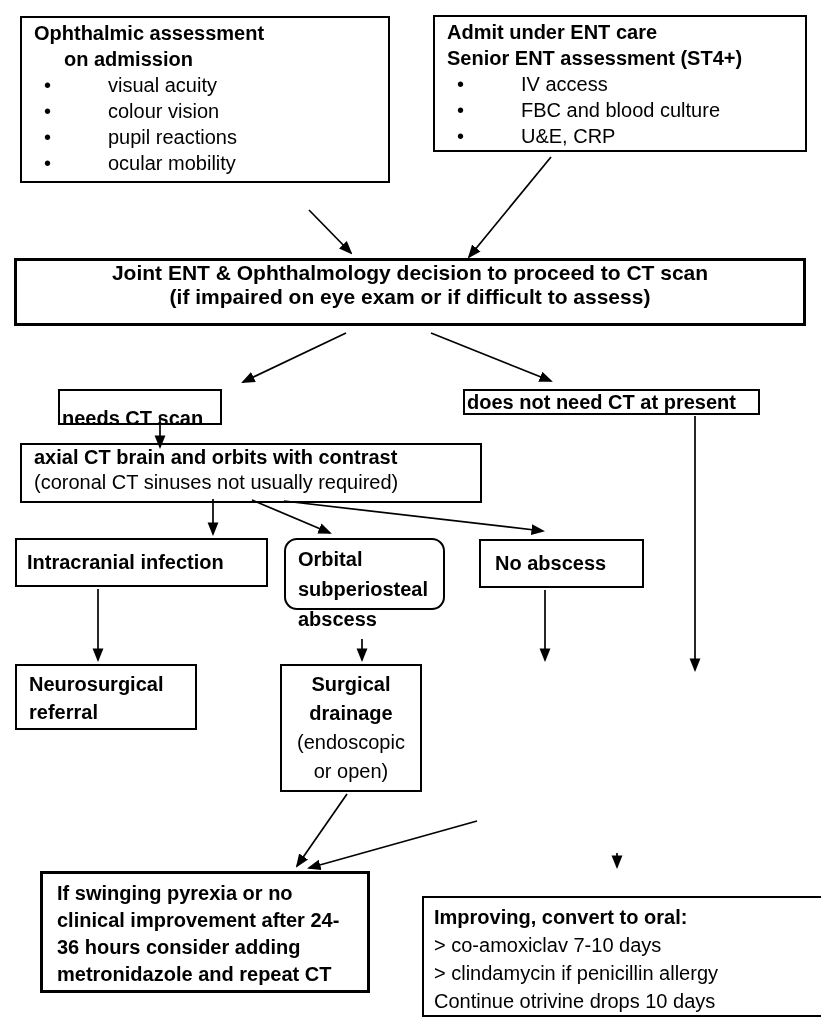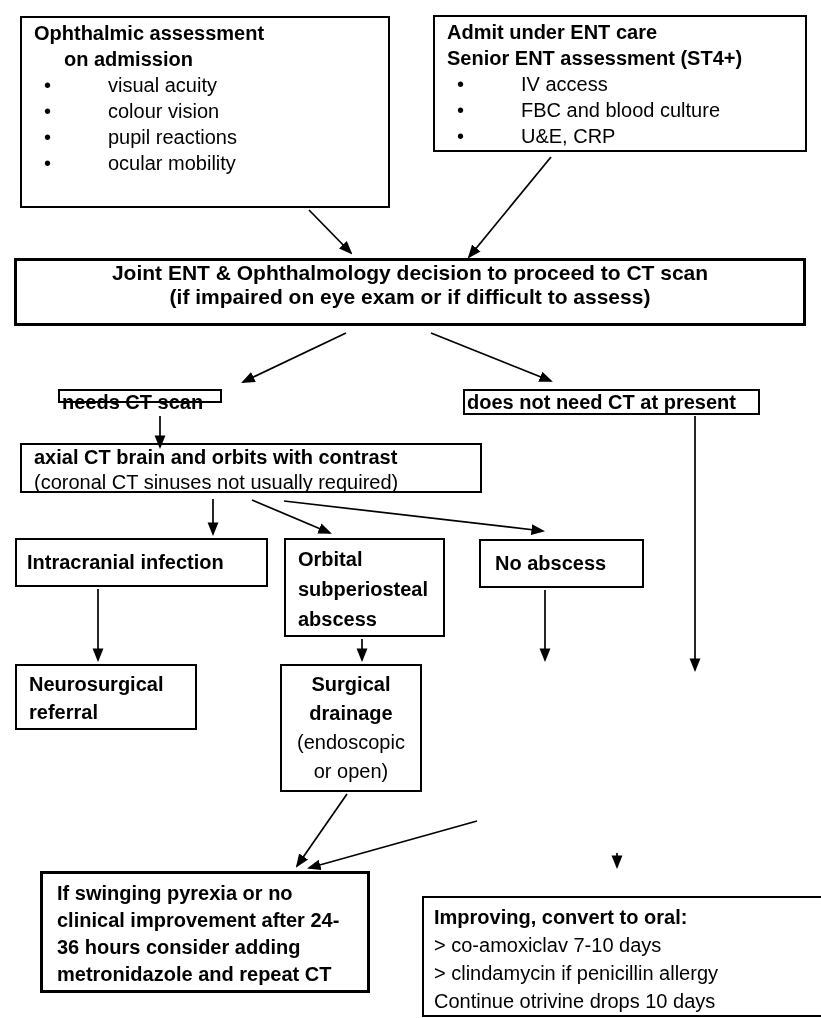--- a/index.html
+++ b/index.html
@@ -15,40 +15,40 @@
   .box {
     position:absolute;
     border:2px solid #000000;
     background:#ffffff;
     box-sizing:border-box;
   }
   .bold { font-weight:bold; }
   .line { white-space:pre-wrap; }
 
   
-  #box-ophthalmic { left:20px; top:16px; width:370px; height:192px; padding:2px 6px 0 12px; line-height:26px; }
+  #box-ophthalmic { left:20px; top:16px; width:370px; height:167px; padding:2px 6px 0 12px; line-height:26px; }
   #box-admit      { left:433px; top:15px; width:374px; height:137px; padding:2px 6px 0 12px; line-height:26px; }
   .title-indent   { padding-left:30px; }
   .bullet-row     { display:flex; }
   .bullet-glyph   { width:74px; padding-left:10px; box-sizing:border-box; flex:none; }
 
   
   #box-decision { left:14px; top:258px; width:792px; height:68px; border-width:3px;
                   text-align:center; font-weight:bold; font-size:21px; line-height:24px; padding-top:0px; }
 
   
-  #label-needs-ct { left:58px;  top:389px; width:164px; height:14px; line-height:22px; font-weight:bold; padding:0 2px; }
+  #label-needs-ct { left:58px;  top:389px; width:164px; height:14px; line-height:22px; font-weight:bold; padding:16px 2px; }
   #label-no-ct    { left:463px; top:389px; width:297px; height:26px; line-height:22px; font-weight:bold; padding:0 2px; }
 
   
-  #box-axial { left:20px; top:443px; width:462px; height:50px; padding:0px 6px 5px 12px; line-height:25px; }
+  #box-axial { left:20px; top:443px; width:462px; height:60px; padding:0px 6px 5px 12px; line-height:25px; }
 
   
   #box-intracranial { left:15px;  top:538px; width:253px; height:49px; display:flex; align-items:center; padding-left:10px; font-weight:bold; }
-  #box-orbital      { left:284px; top:538px; width:161px; height:99px; padding:4px 4px 0 12px; font-weight:bold; line-height:30px; }
+  #box-orbital      { left:284px; top:538px; width:161px; height:72px; padding:4px 4px 0 12px; font-weight:bold; line-height:30px;border-radius:13px; }
   #box-no-abscess   { left:479px; top:539px; width:165px; height:49px; display:flex; align-items:center; padding-left:14px; font-weight:bold; }
 
   
   #box-neurosurgical { left:15px;  top:664px; width:182px; height:66px; padding:4px 4px 0 12px; font-weight:bold; line-height:28px; }
   #box-surgical      { left:280px; top:664px; width:142px; height:128px; text-align:center; padding:4px 4px 0 4px; line-height:29px; }
   #box-iv            { left:478px; top:664px; width:314px; height:188px; padding:6px 4px 0 14px; line-height:28px; }
 
   
   #box-pyrexia   { left:40px;  top:871px; width:330px; height:122px; border-width:3px; padding:6px 8px 0 14px; font-weight:bold; line-height:27px; }
   #box-improving { left:422px; top:872px; width:440px; height:121px; padding:5px 4px 0 10px; line-height:28px;margin-top:24px; }

